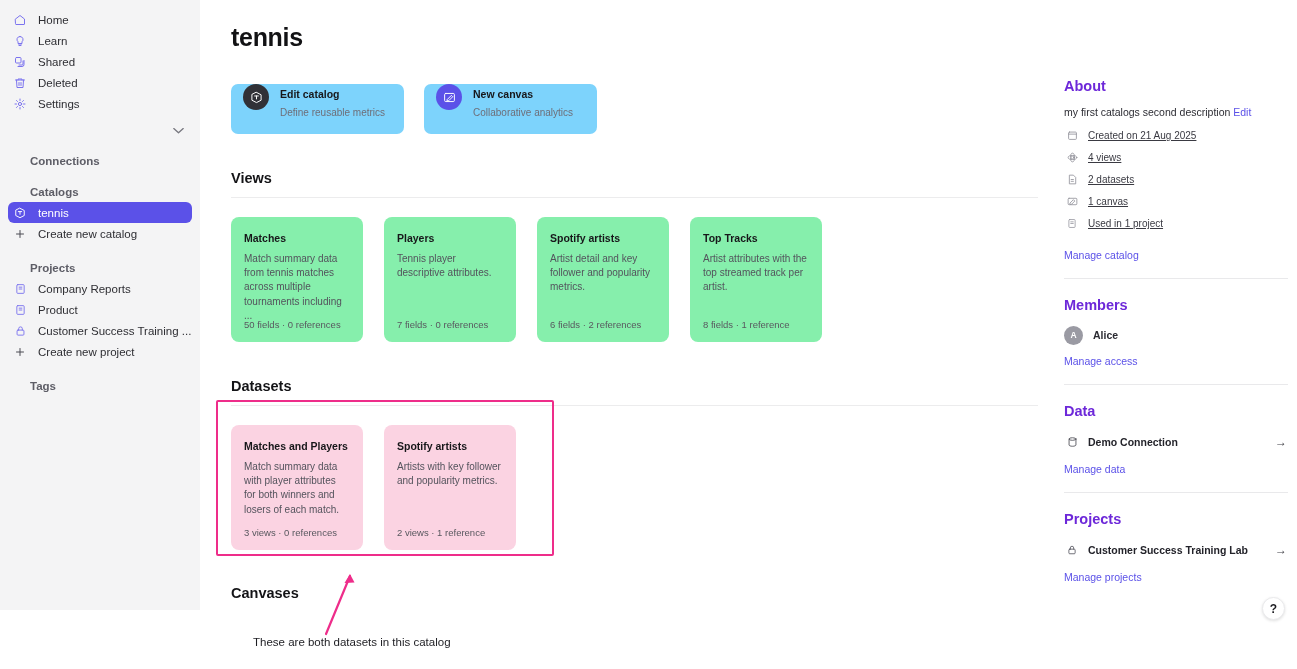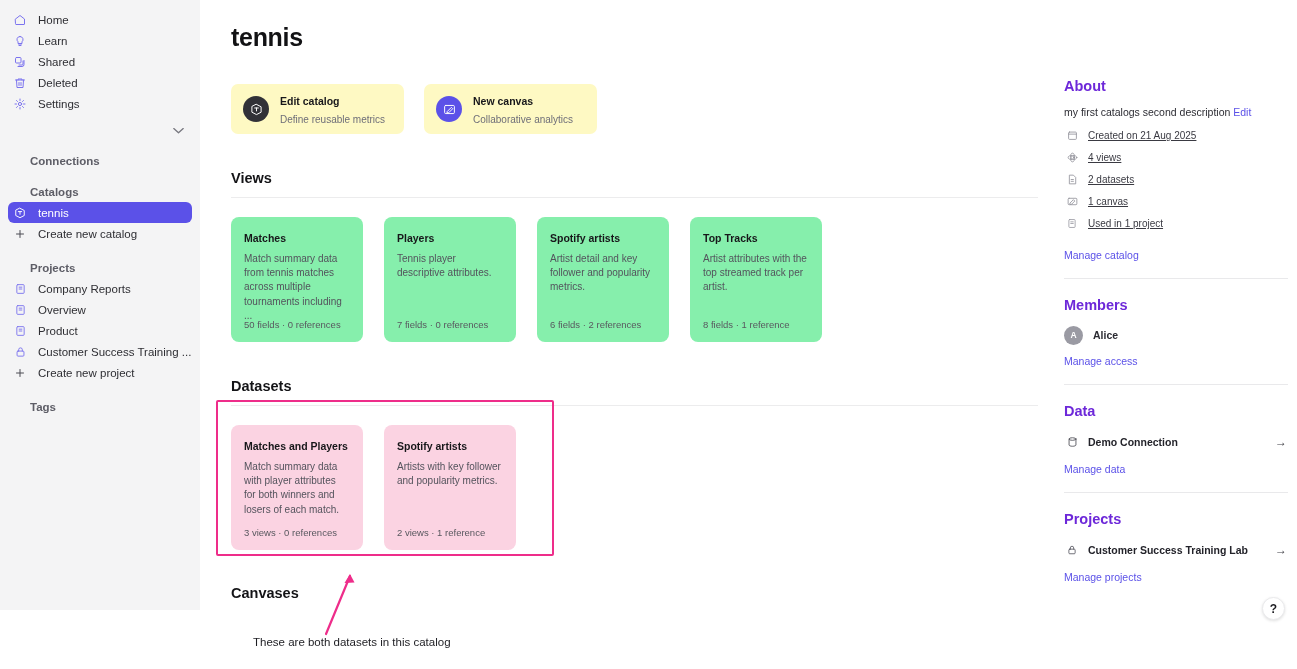--- a/index.html
+++ b/index.html
@@ -73,23 +73,23 @@
   #page-title {
     position: absolute; left: 31px; top: 23px;
     font-size: 25px; font-weight: bold; letter-spacing: -0.3px;
     color: #121214;
   }
 
   
   .tiles { position: absolute; left: 31px; top: 84px; display: flex; gap: 20px; }
   .tile {
     width: 173px; height: 50px;
-    background: #fef9c3;
+    background: #7dd3fc;
     border-radius: 7px;
-    display: flex; align-items: center;
+    display: flex; align-items: flex-start;
     padding-left: 12px;
     cursor: pointer;
   }
   .tile-badge {
     width: 26px; height: 26px; border-radius: 50%;
     display: flex; align-items: center; justify-content: center;
     flex: 0 0 26px; margin-right: 11px;
   }
   .tile-badge.dark { background: #313137; }
   .tile-badge.purple { background: #5b51e8; }
@@ -282,29 +282,20 @@
     <div class="nav-row">
       <span class="ico">
         <svg width="11" height="12" viewBox="0 0 24 24" fill="none" stroke="#7b73ef" stroke-width="2" stroke-linecap="round">
             <rect x="4" y="2.5" width="16" height="19" rx="2"></rect>
             <path d="M9 8h6M9 12h6"></path>
           </svg>
       </span>
       <span class="nav-label">Company Reports</span>
     </div>
 
-    <div class="nav-row">
-      <span class="ico">
-        <svg width="11" height="12" viewBox="0 0 24 24" fill="none" stroke="#7b73ef" stroke-width="2" stroke-linecap="round">
-            <rect x="4" y="2.5" width="16" height="19" rx="2"></rect>
-            <path d="M9 8h6M9 12h6"></path>
-          </svg>
-      </span>
-      <span class="nav-label">Overview</span>
-    </div>
 
     <div class="nav-row">
       <span class="ico">
         <svg width="11" height="12" viewBox="0 0 24 24" fill="none" stroke="#7b73ef" stroke-width="2" stroke-linecap="round">
             <rect x="4" y="2.5" width="16" height="19" rx="2"></rect>
             <path d="M9 8h6M9 12h6"></path>
           </svg>
       </span>
       <span class="nav-label">Product</span>
     </div>

